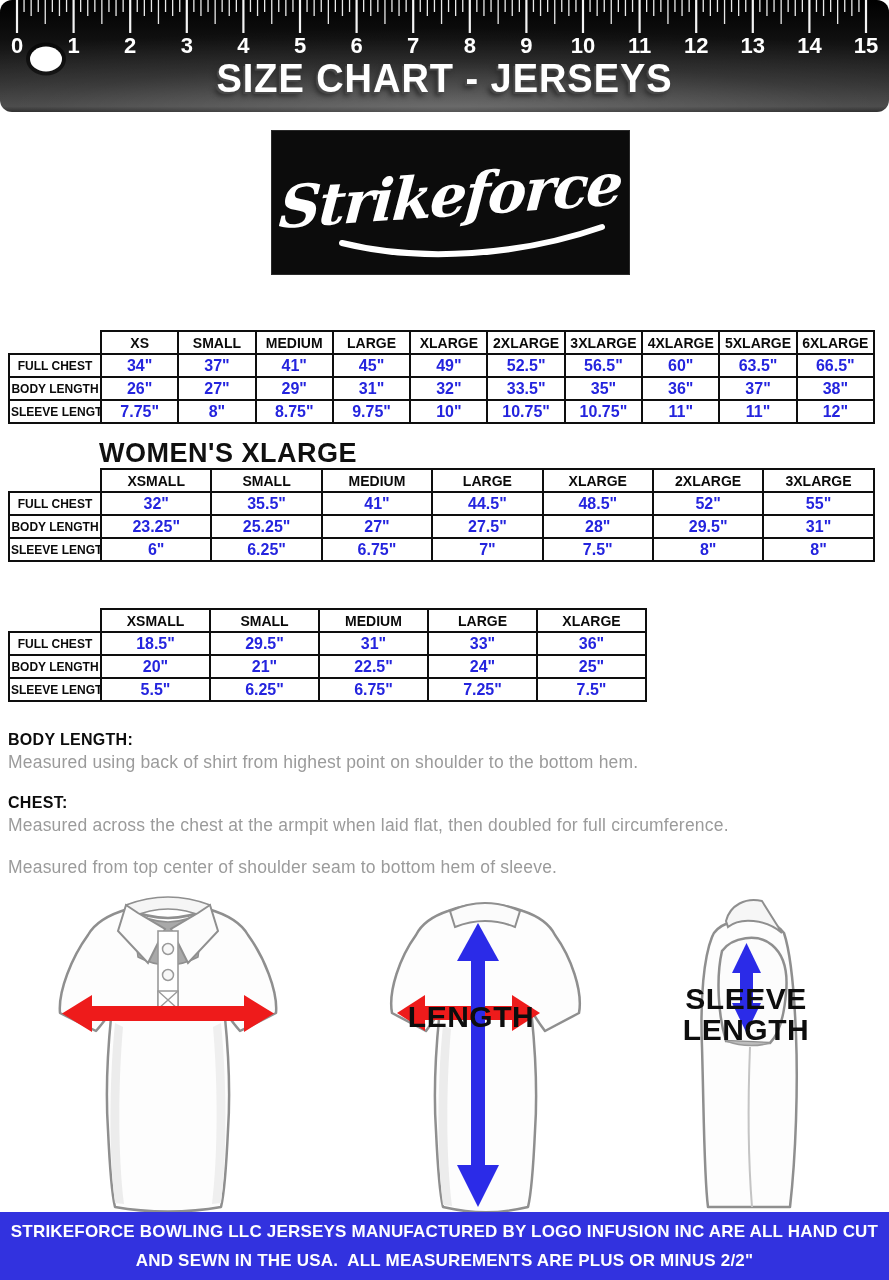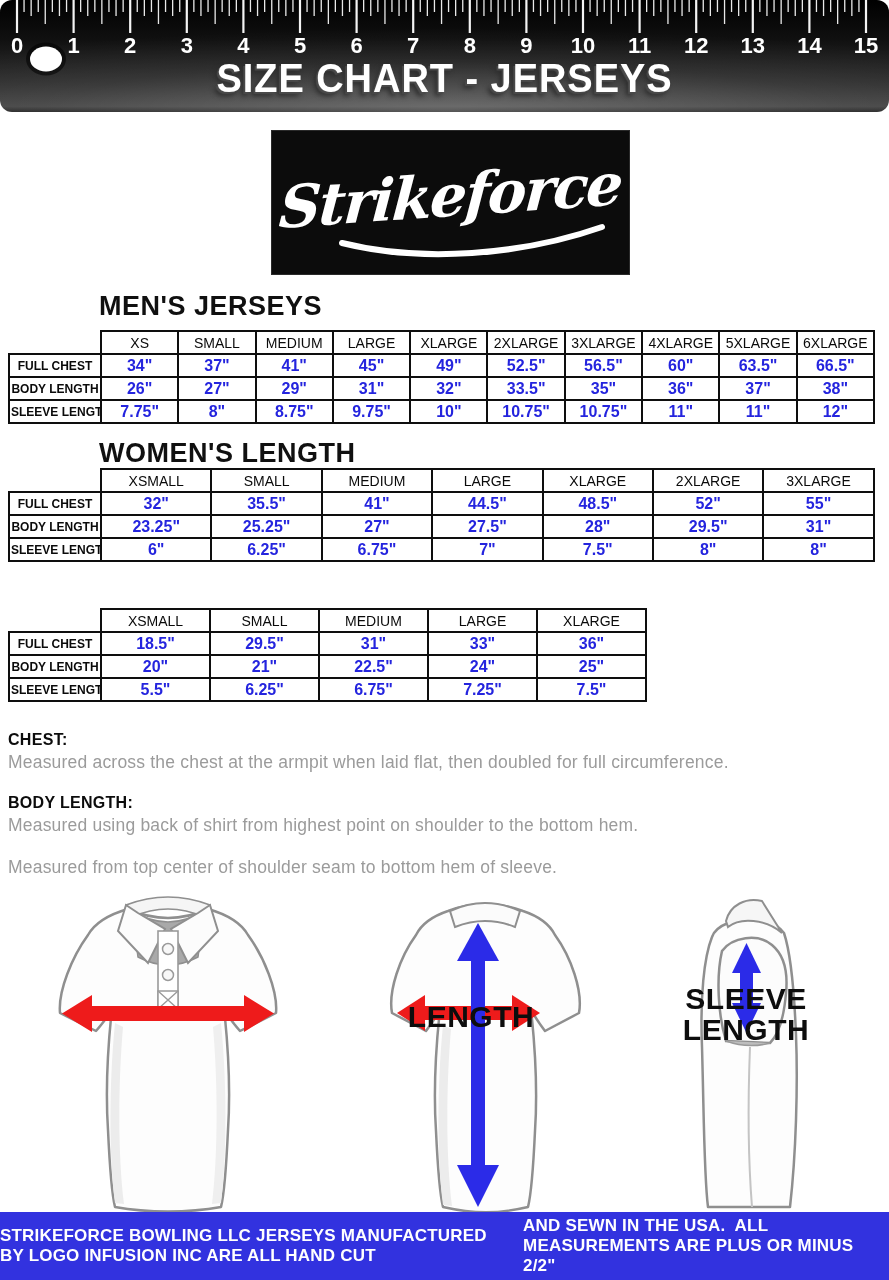--- a/index.html
+++ b/index.html
@@ -22,21 +22,21 @@
 
   
   .sec-heading{position:absolute;left:99px;font-size:27px;font-weight:800;color:#101010;letter-spacing:.5px;}
   #h-men{top:291px;} #h-women{top:438px;} #h-youth{top:578px;}
   .size-table{position:absolute;left:8px;}
   #t-men{top:330px;} #t-women{top:468px;} #t-youth{top:608px;}
   .size-table table{border-collapse:collapse;table-layout:fixed;}
   .size-table th,.size-table td{border:2px solid #0e0e0e;height:21px;padding:0 1px;
      text-align:center;vertical-align:middle;background:#fff;overflow:hidden;white-space:nowrap;}
   .size-table th.corner{border:none;background:transparent;}
-  .size-table th.colhead{font-size:14px;font-weight:400;color:#0a0a0a;}
+  .size-table th.colhead{font-size:14px;font-weight:700;color:#0a0a0a;}
   .size-table th.rowlabel{font-size:12px;font-weight:700;color:#0a0a0a;}
   .size-table td{font-size:16px;font-weight:700;color:#2424de;}
 
   
   .defs{position:absolute;left:8px;top:731px;width:870px;}
   .def-group{margin-bottom:21px;}
   .def-term{font-size:16px;font-weight:800;color:#0c0c0c;letter-spacing:.3px;}
   .def-desc{font-size:17.5px;color:#9b9b9b;margin-top:3px;letter-spacing:.2px;}
 
   
@@ -44,21 +44,21 @@
   #shirt-front{left:48px;top:893px;width:240px;height:322px;}
   #shirt-back{left:378px;top:893px;width:212px;height:322px;}
   #shirt-side{left:666px;top:895px;width:168px;height:318px;}
   .diagram-label{position:absolute;z-index:5;text-align:center;
     font-size:30px;line-height:31px;font-weight:800;color:#0d0d0d;letter-spacing:.5px;}
   #body-label{left:391px;top:1001px;width:160px;}
   #sleeve-label{left:661px;top:983px;width:170px;}
 
   
   .footer{position:absolute;left:0;top:1212px;width:889px;height:68px;background:#3232df;
-    display:flex;align-items:center;justify-content:center;gap:9px;}
+    display:flex;flex-direction:column;align-items:center;justify-content:center;gap:9px;}
   .footer div{color:#fff;font-size:17px;font-weight:700;letter-spacing:.2px;white-space:pre-wrap;}
 </style>
 </head>
 <body>
 
 <div class="page">
 
   <div class="ruler-wrap">
     <svg width="889" height="112" viewBox="0 0 889 112">
       <defs>
@@ -222,21 +222,20 @@
     <div class="ruler-title">SIZE CHART - JERSEYS</div>
   </div>
 
   <div class="logo-box">
     <svg class="logo-swash" viewBox="0 0 357 143">
       <path d="M70,112 C150,132 250,124 330,96" stroke="#ffffff" stroke-width="6" fill="none" stroke-linecap="round"></path>
     </svg>
     <div class="logo-text">Strikeforce</div>
   </div>
 
-  <div class="sec-heading" id="h-men">MEN'S JERSEYS</div>
   <div class="size-table" id="t-men">
       <table style="width:865px">
         <colgroup>
           <col style="width:92px">
           <col style="width:77.3px">
           <col style="width:77.3px">
           <col style="width:77.3px">
           <col style="width:77.3px">
           <col style="width:77.3px">
           <col style="width:77.3px">
@@ -295,21 +294,21 @@
             <td>10.75"</td>
             <td>10.75"</td>
             <td>11"</td>
             <td>11"</td>
             <td>12"</td>
           </tr>
         </tbody>
       </table>
     </div>
 
-  <div class="sec-heading" id="h-women">WOMEN'S LENGTH</div>
+  <div class="sec-heading" id="h-women">WOMEN'S XLARGE</div>
   <div class="size-table" id="t-women">
       <table style="width:865px">
         <colgroup>
           <col style="width:92px">
           <col style="width:110.4px">
           <col style="width:110.4px">
           <col style="width:110.4px">
           <col style="width:110.4px">
           <col style="width:110.4px">
           <col style="width:110.4px">
@@ -402,26 +401,26 @@
             <td>6.75"</td>
             <td>7.25"</td>
             <td>7.5"</td>
           </tr>
         </tbody>
       </table>
     </div>
 
   <div class="defs">
     <div class="def-group">
+      <div class="def-term">BODY LENGTH:</div>
+      <div class="def-desc">Measured using back of shirt from highest point on shoulder to the bottom hem.</div>
+    </div>
+    <div class="def-group">
       <div class="def-term">CHEST:</div>
       <div class="def-desc">Measured across the chest at the armpit when laid flat, then doubled for full circumference.</div>
-    </div>
-    <div class="def-group">
-      <div class="def-term">BODY LENGTH:</div>
-      <div class="def-desc">Measured using back of shirt from highest point on shoulder to the bottom hem.</div>
     </div>
     <div class="def-group">
       <div class="def-desc">Measured from top center of shoulder seam to bottom hem of sleeve.</div>
     </div>
   </div>
 
   <svg class="shirt-svg" id="shirt-front" viewBox="0 0 240 322">
     <path d="M80,16 C66,20 48,28 40,42 C24,64 10,98 12,120 L48,138 C55,130 61,122 64,115
              C60,152 57,192 60,237 C62,280 64,302 67,314 C100,320 140,320 173,314
              C176,302 178,280 180,237 C183,192 180,152 176,115 C179,122 185,130 192,138

